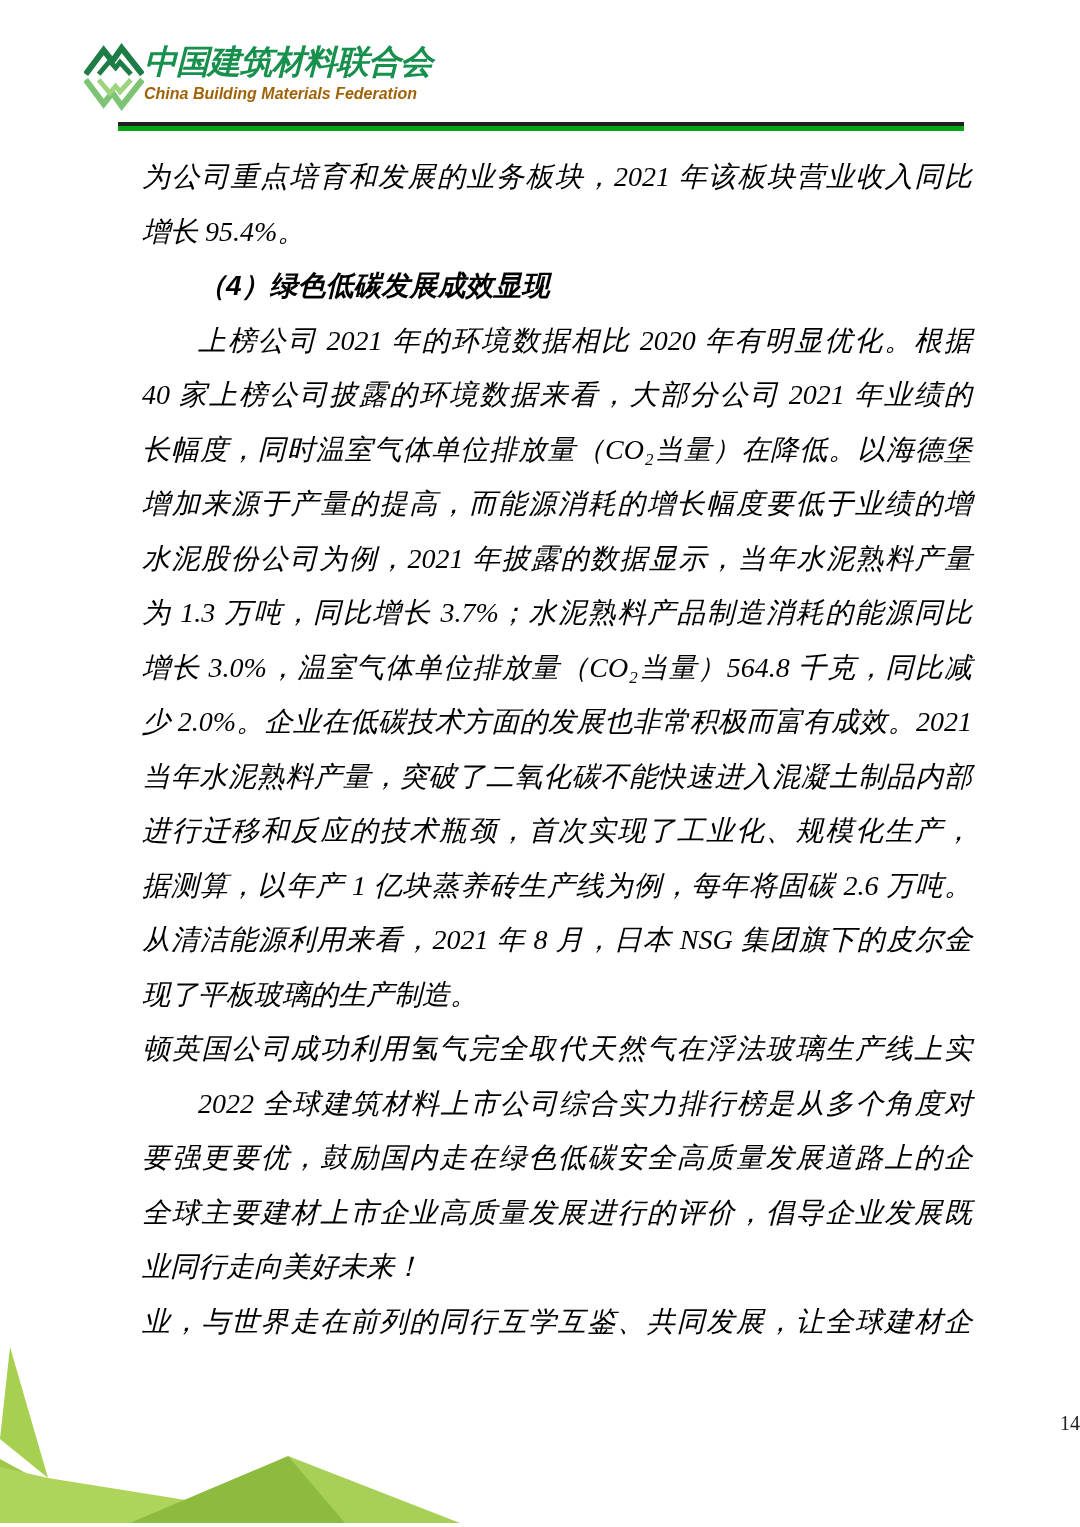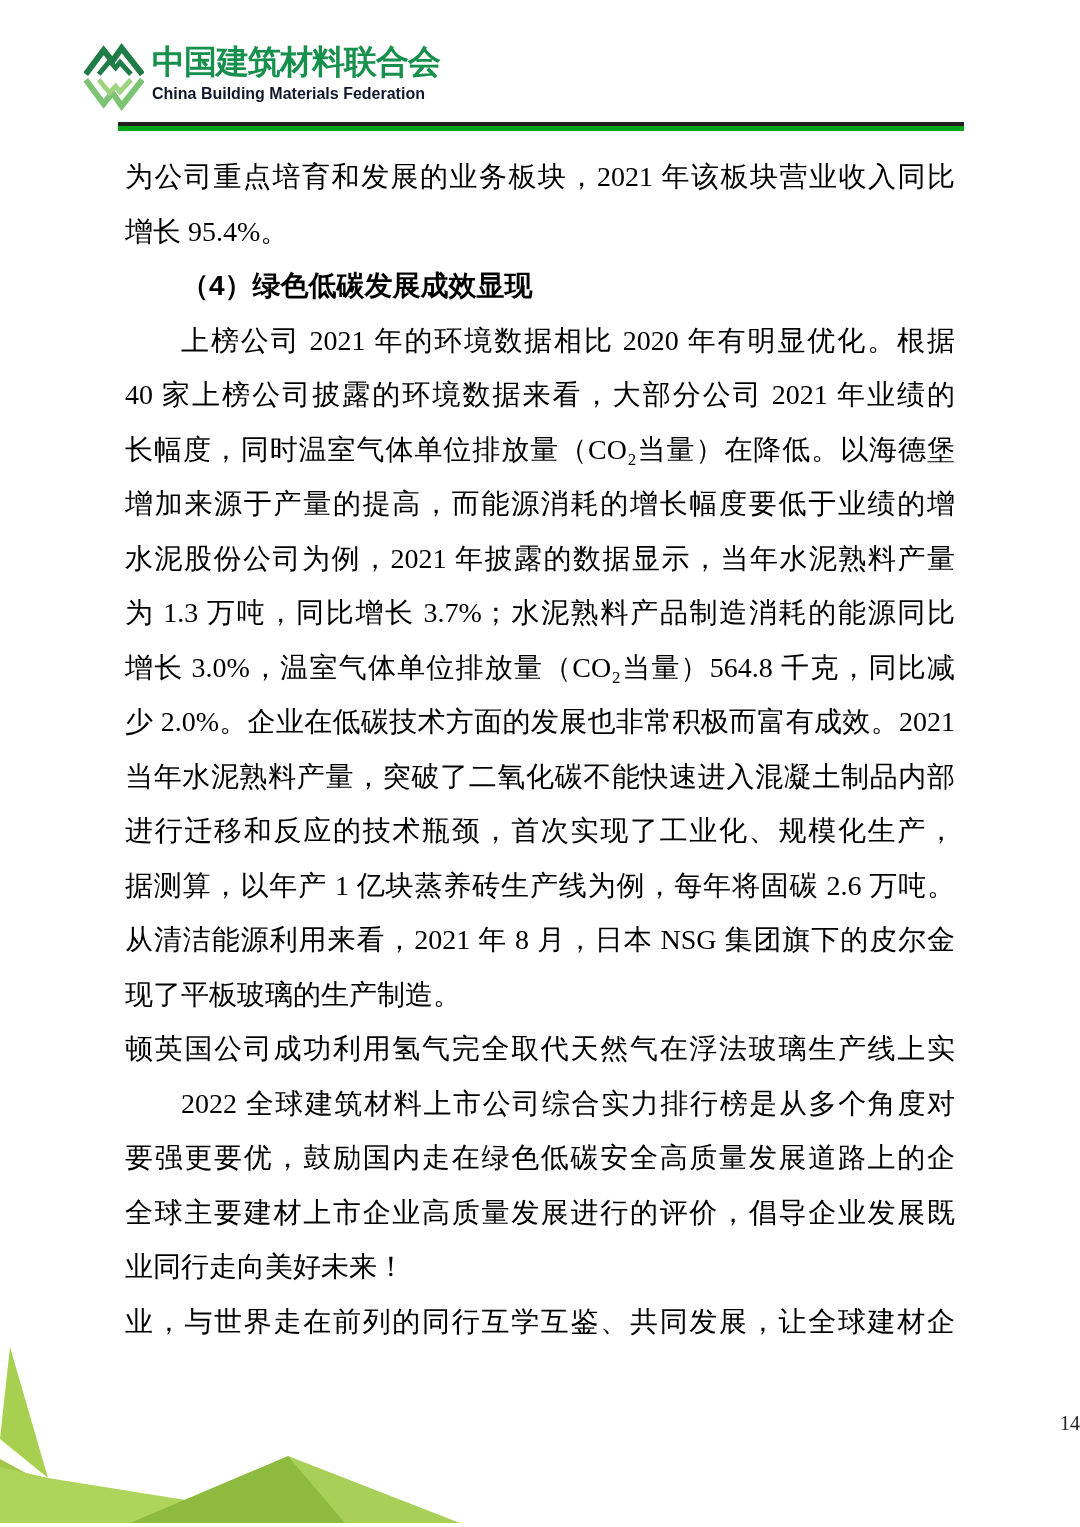--- a/index.html
+++ b/index.html
@@ -6,38 +6,39 @@
   .page{
     position:relative;
     width:1080px;height:1527px;
     background:#ffffff;
     overflow:hidden;
     font-family:"Liberation Serif","DejaVu Serif",serif;
   }
   
   .logo{position:absolute;left:84px;top:42px;display:flex;align-items:flex-start;}
   .logo-mark{width:60px;height:70px;}
-  .logo-text{margin-left:8px;}
+  .logo-text{margin-left:0;font-style:italic;}
   .org-zh{
     font-family:"Liberation Sans","DejaVu Sans",sans-serif;
     font-size:33px;font-weight:700;letter-spacing:-1px;
     color:#178f4d;line-height:40px;
   }
   .org-en{
     font-family:"Liberation Sans","DejaVu Sans",sans-serif;
-    font-size:16px;font-weight:700;color:#0f172a;line-height:20px;margin-top:2px;
+    font-size:16px;font-weight:700;color:#a16207;line-height:20px;margin-top:2px;
   }
   .header-rule{
     position:absolute;left:118px;top:122px;width:846px;height:9px;
     background:linear-gradient(to bottom,#202020 0%,#202020 42%,#00a616 42%,#00a616 100%);
   }
   
   .doc-body{
-    position:absolute;left:125px;top:150px;width:830px;
+    position:absolute;left:142px;top:150px;width:830px;
     color:#000;
+    font-style:italic;
   }
   .line{
     font-family:"Liberation Serif","DejaVu Serif",serif;
     font-size:28px;line-height:54.5px;height:54.5px;
     text-align:justify;text-align-last:justify;
   }
   .line.para-end{text-align-last:left;}
   .line.indent{text-indent:2em;}
   .line.heading{
     font-family:"Liberation Sans","DejaVu Sans",sans-serif;

